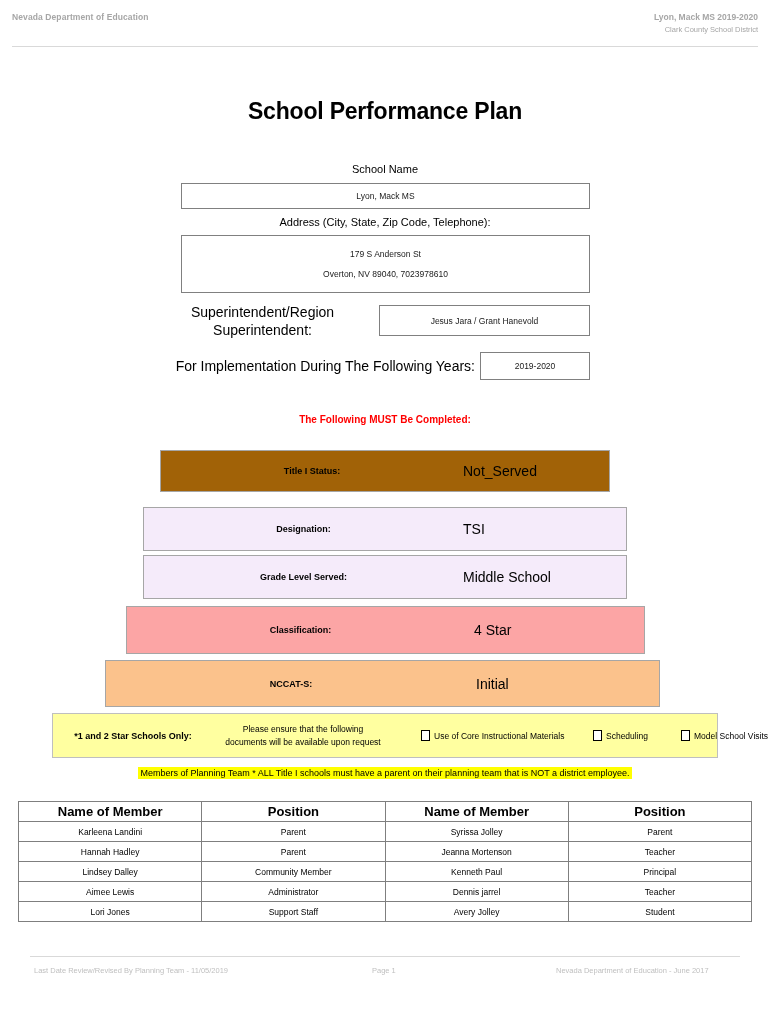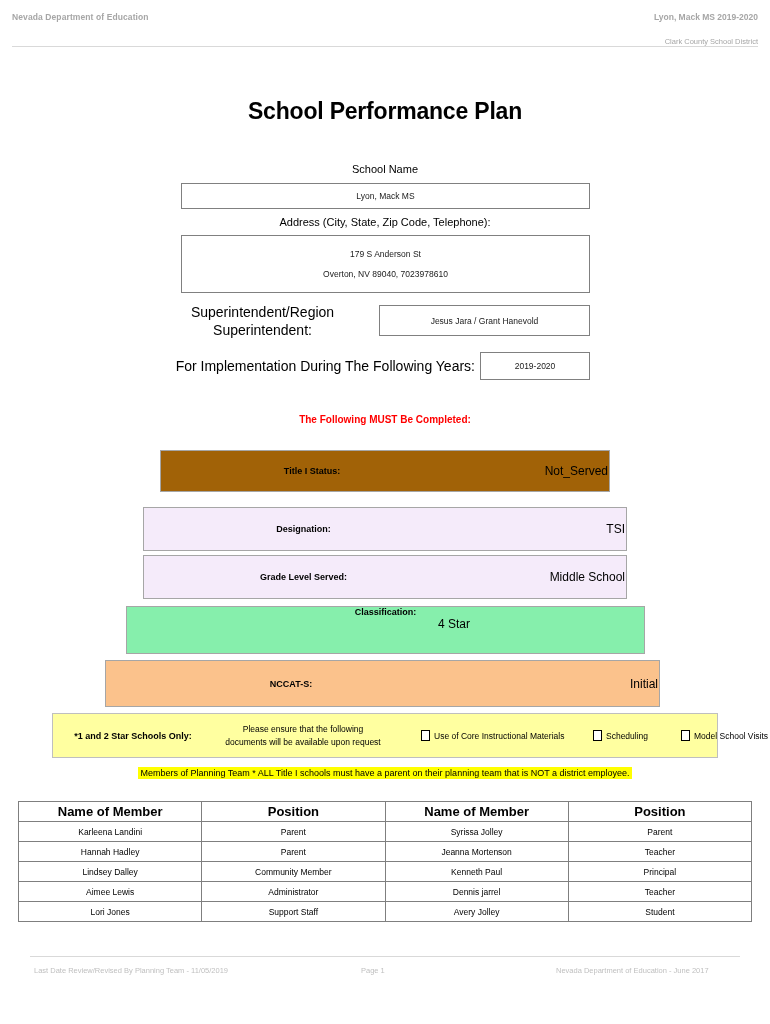--- a/index.html
+++ b/index.html
@@ -38,21 +38,21 @@
   }
   .hdr-right {
     position: absolute;
     right: 12px;
     top: 2px;
     text-align: right;
     font-size: 8.5px;
     color: #a6a6a6;
   }
   .hdr-right .line1 { font-weight: bold; }
-  .hdr-right .line2 { font-weight: normal; margin-top: 15px; font-size: 7.5px;}
+  .hdr-right .line2 { font-weight: normal; margin-top: 3px; font-size: 7.5px;}
   .hdr-rule {
     position: absolute;
     left: 12px;
     right: 12px;
     top: 36px;
     height: 1px;
     background: #d9d9d9;
   }
 
   
@@ -125,22 +125,22 @@
     border: 1.5px solid #a6a6a6;
     display: flex;
     align-items: center;
   }
   .status-label {
     font-weight: bold;
     font-size: 9px;
     text-align: center;
   }
   .status-value {
-    font-size: 12px;
-    text-align: right;
+    font-size: 14px;
+    text-align: left;
   }
 
   
   .notice-bar {
     position: absolute;
     left: 52px;
     top: 713px;
     width: 666px;
     height: 45px;
     box-sizing: border-box;
@@ -229,21 +229,21 @@
   }
   .ftr-rule {
     position: absolute;
     left: 30px;
     right: 30px;
     top: 0;
     height: 1px;
     background: #d9d9d9;
   }
   .ftr-left  { position: absolute; left: 34px;  top: 10px; }
-  .ftr-mid   { position: absolute; left: 361px; top: 10px; }
+  .ftr-mid   { position: absolute; left: 372px; top: 10px; }
   .ftr-right { position: absolute; left: 556px; top: 10px; }
 </style>
 </head>
 <body>
 
 <div class="page">
 
   <div class="doc-header">
     <div class="hdr-left">Nevada Department of Education</div>
     <div class="hdr-right">
@@ -283,21 +283,21 @@
   <div class="status-bar" style="left: 143px; top: 507px; width: 484px; height: 44px; background: rgb(245, 235, 250);">
     <div class="status-label" style="width:319px;">Designation:</div>
     <div class="status-value" style="width:162px;">TSI</div>
   </div>
 
   <div class="status-bar" style="left: 143px; top: 555px; width: 484px; height: 44px; background: rgb(245, 235, 250);">
     <div class="status-label" style="width:319px;">Grade Level Served:</div>
     <div class="status-value" style="width:162px;">Middle School</div>
   </div>
 
-  <div class="status-bar" style="left: 126px; top: 606px; width: 519px; height: 48px; background: #86efac; flex-direction: column;">
+  <div class="status-bar" style="left: 126px; top: 606px; width: 519px; height: 48px; background: #fca5a5;">
     <div class="status-label" style="width:347px;">Classification:</div>
     <div class="status-value" style="width:169px;">4 Star</div>
   </div>
 
   <div class="status-bar" style="left: 105px; top: 660px; width: 555px; height: 47px; background: rgb(251, 194, 140);">
     <div class="status-label" style="width:370px;">NCCAT-S:</div>
     <div class="status-value" style="width:182px;">Initial</div>
   </div>
 
   <div class="notice-bar" style="background: rgb(255, 255, 160);">

